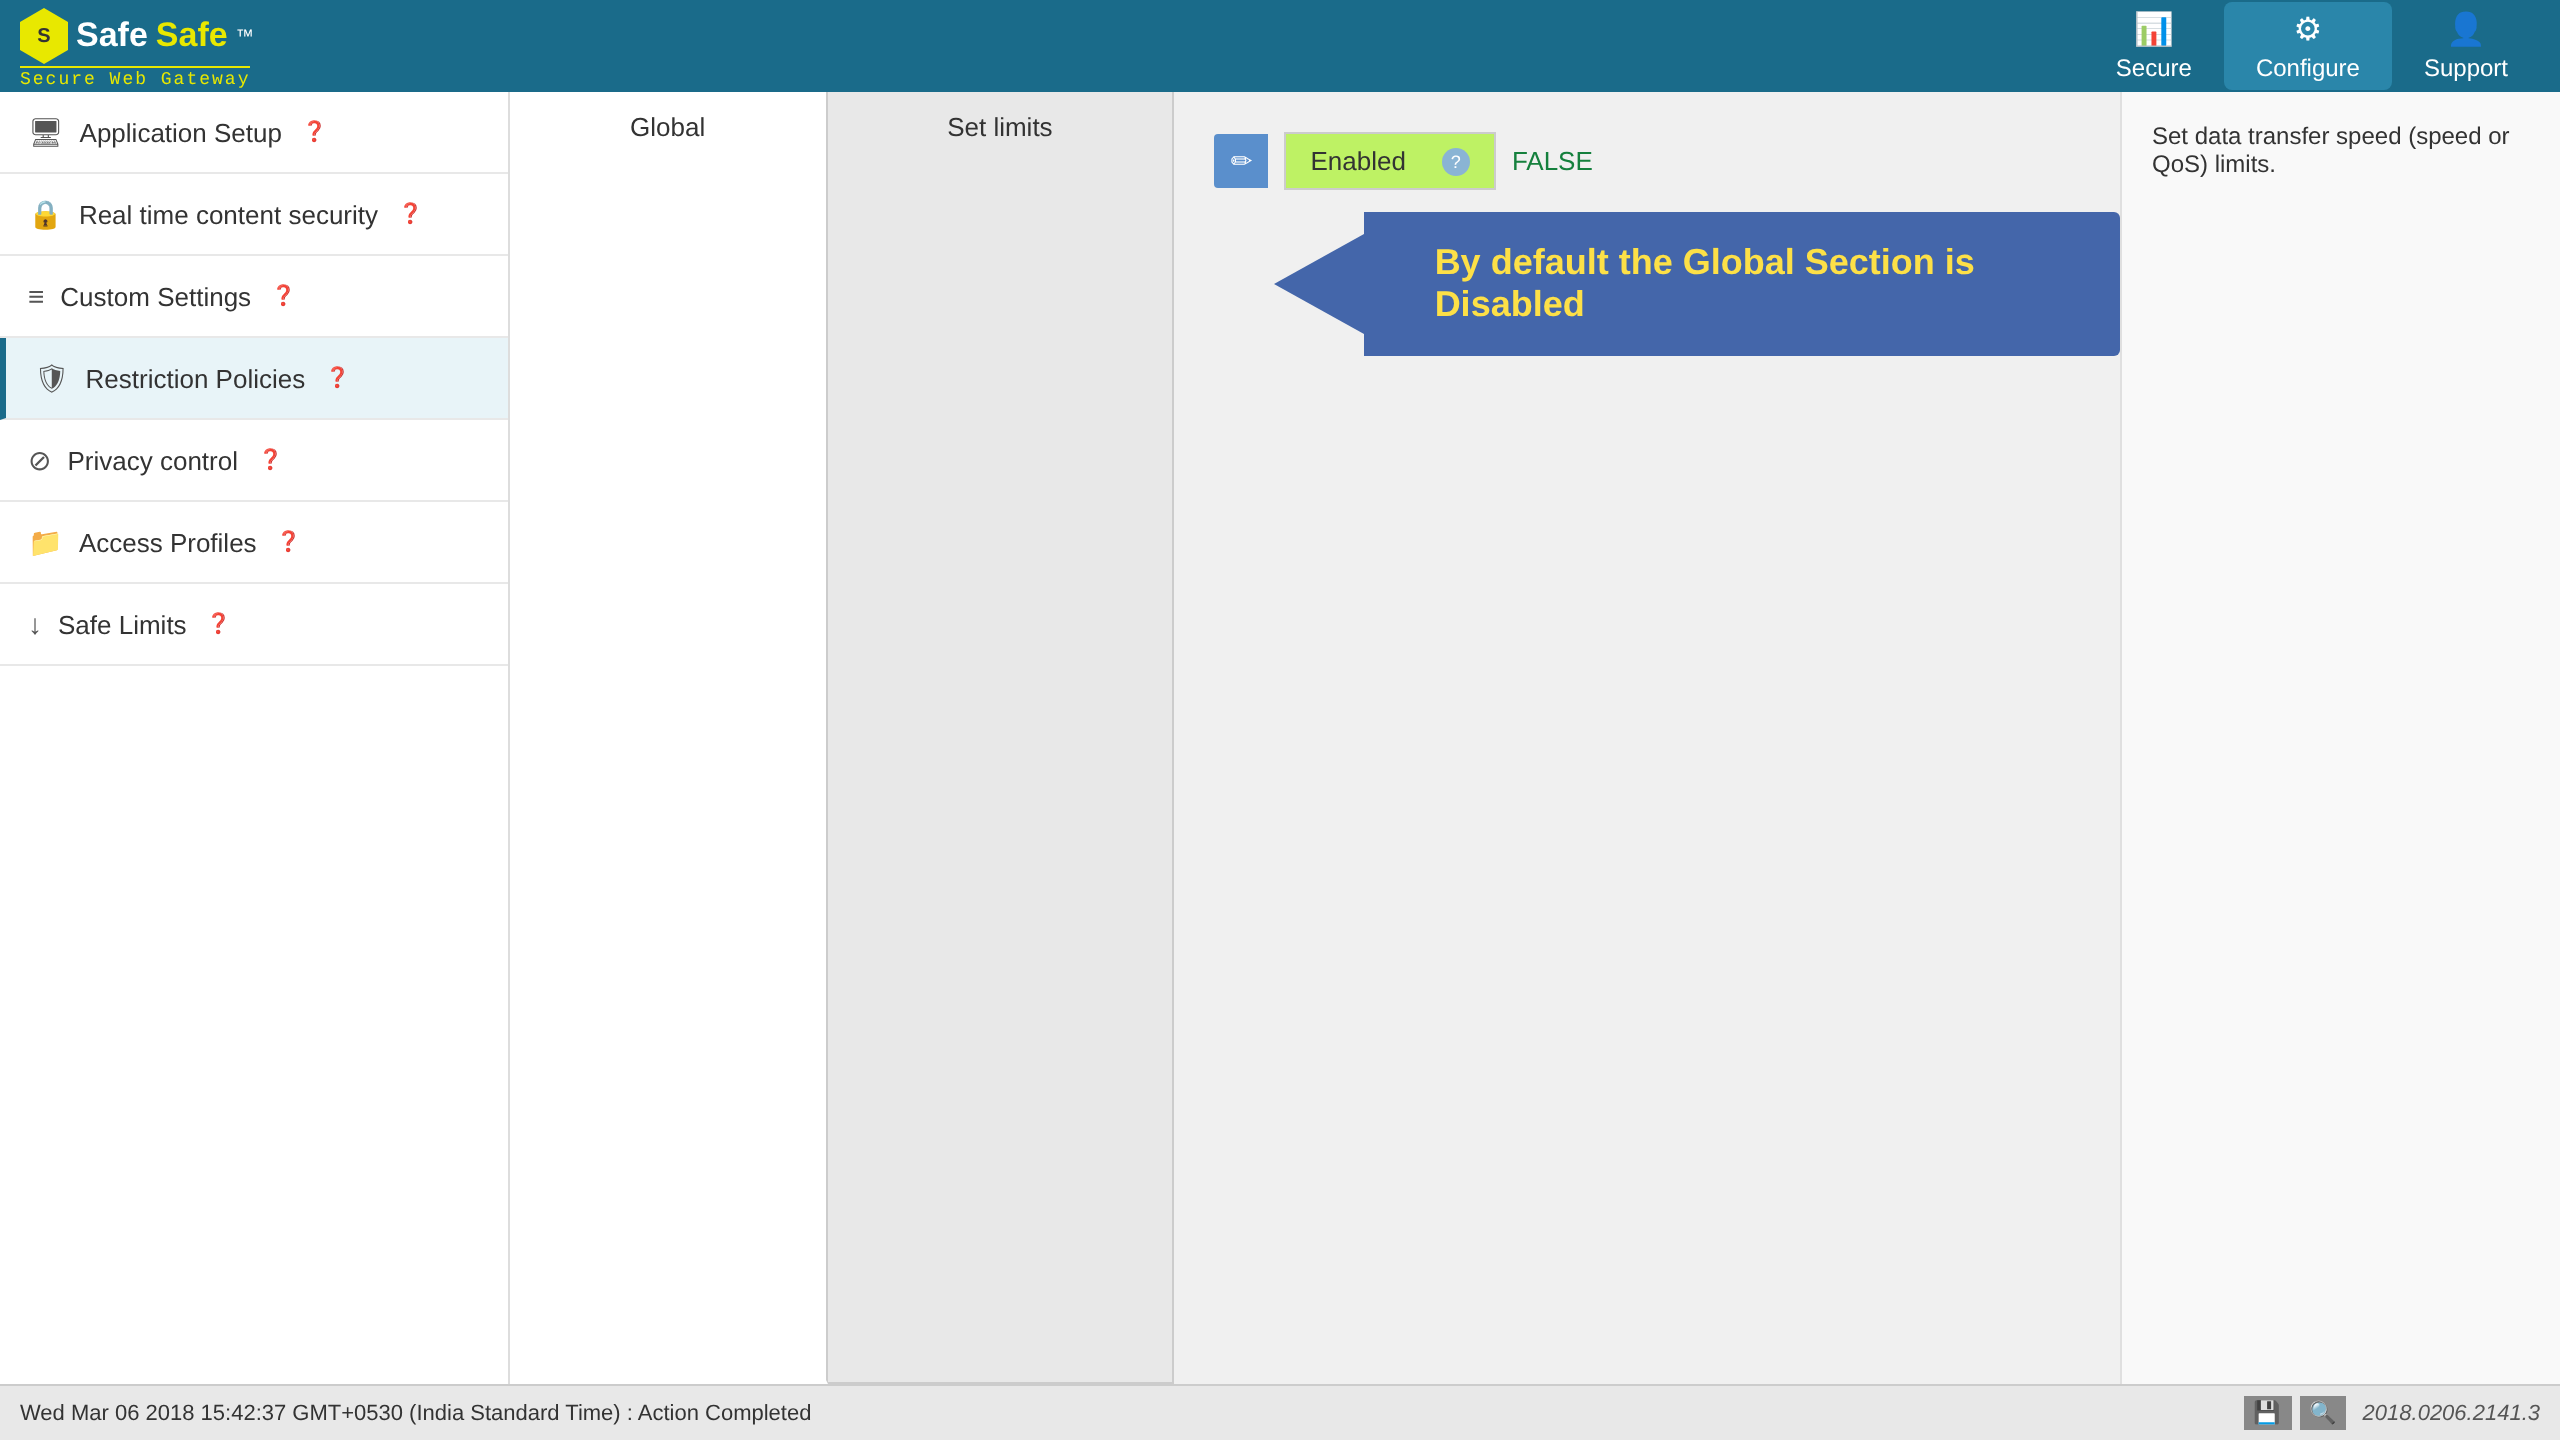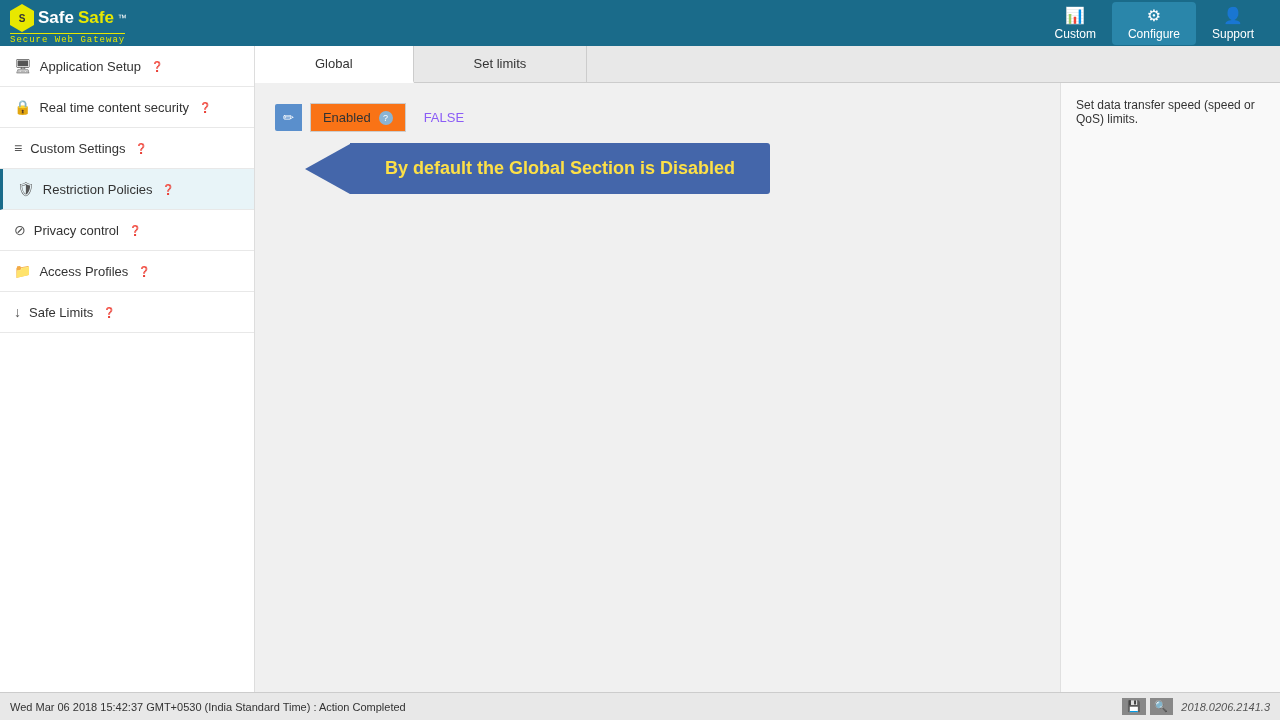--- a/index.html
+++ b/index.html
@@ -88,21 +88,21 @@
       font-size: 13px;
     }
     .sidebar-item.active { background: #e8f4f8; border-left: 3px solid #1a6b8a; }
     .sidebar-item .item-icon { color: #555; font-size: 14px; }
     .sidebar-item .help-icon { color: #aaa; font-size: 10px; margin-left: 2px; }
 
     
     .content-area {
       flex: 1;
       display: flex;
-      flex-direction: column;
+      flex-direction: row;
       overflow: hidden;
     }
 
     
     .tabs-row {
       display: flex;
       background: #e8e8e8;
       border-bottom: 1px solid #ccc;
       flex-shrink: 0;
     }
@@ -139,45 +139,44 @@
       border: none;
       padding: 6px 8px;
       cursor: pointer;
       font-size: 13px;
       border-radius: 2px 0 0 2px;
       display: flex;
       align-items: center;
       justify-content: center;
     }
     .enabled-label {
-      background: #f97316;
+      background: #bef264;
       border: 1px solid #ccc;
       padding: 6px 12px;
       font-size: 13px;
       color: #333;
       display: flex;
       align-items: center;
-      gap: 8px;
+      gap: 18px;
     }
     .enabled-label .q-icon {
       background: #8ab4d4;
       color: white;
       border-radius: 50%;
       width: 14px;
       height: 14px;
       font-size: 9px;
       display: inline-flex;
       align-items: center;
       justify-content: center;
     }
 
     
     .false-value {
-      margin-left: 10px;
-      color: #8b5cf6;
+      color: #15803d;
       font-size: 13px;
     }
 
     
     .right-panel {
       width: 220px;
       padding: 15px;
       background: #f9f9f9;
       border-left: 1px solid #e0e0e0;
       font-size: 12px;
@@ -258,21 +257,21 @@
         <span style="color:#fff;font-size:17px;font-weight:bold;">Safe</span>
           <span style="color:#e8e800;font-size:17px;font-weight:bold;">Safe</span>
           <span style="color:#fff;font-size:9px;vertical-align:super;">™</span>
       </div>
       <div class="logo-tagline">Secure Web Gateway</div>
     </div>
   </div>
   <div class="nav-buttons">
     <div class="nav-btn">
       <span class="icon">📊</span>
-      <span>Custom</span>
+      <span>Secure</span>
     </div>
     <div class="nav-btn active">
       <span class="icon">⚙</span>
       <span>Configure</span>
     </div>
     <div class="nav-btn">
       <span class="icon">👤</span>
       <span>Support</span>
     </div>
   </div>

